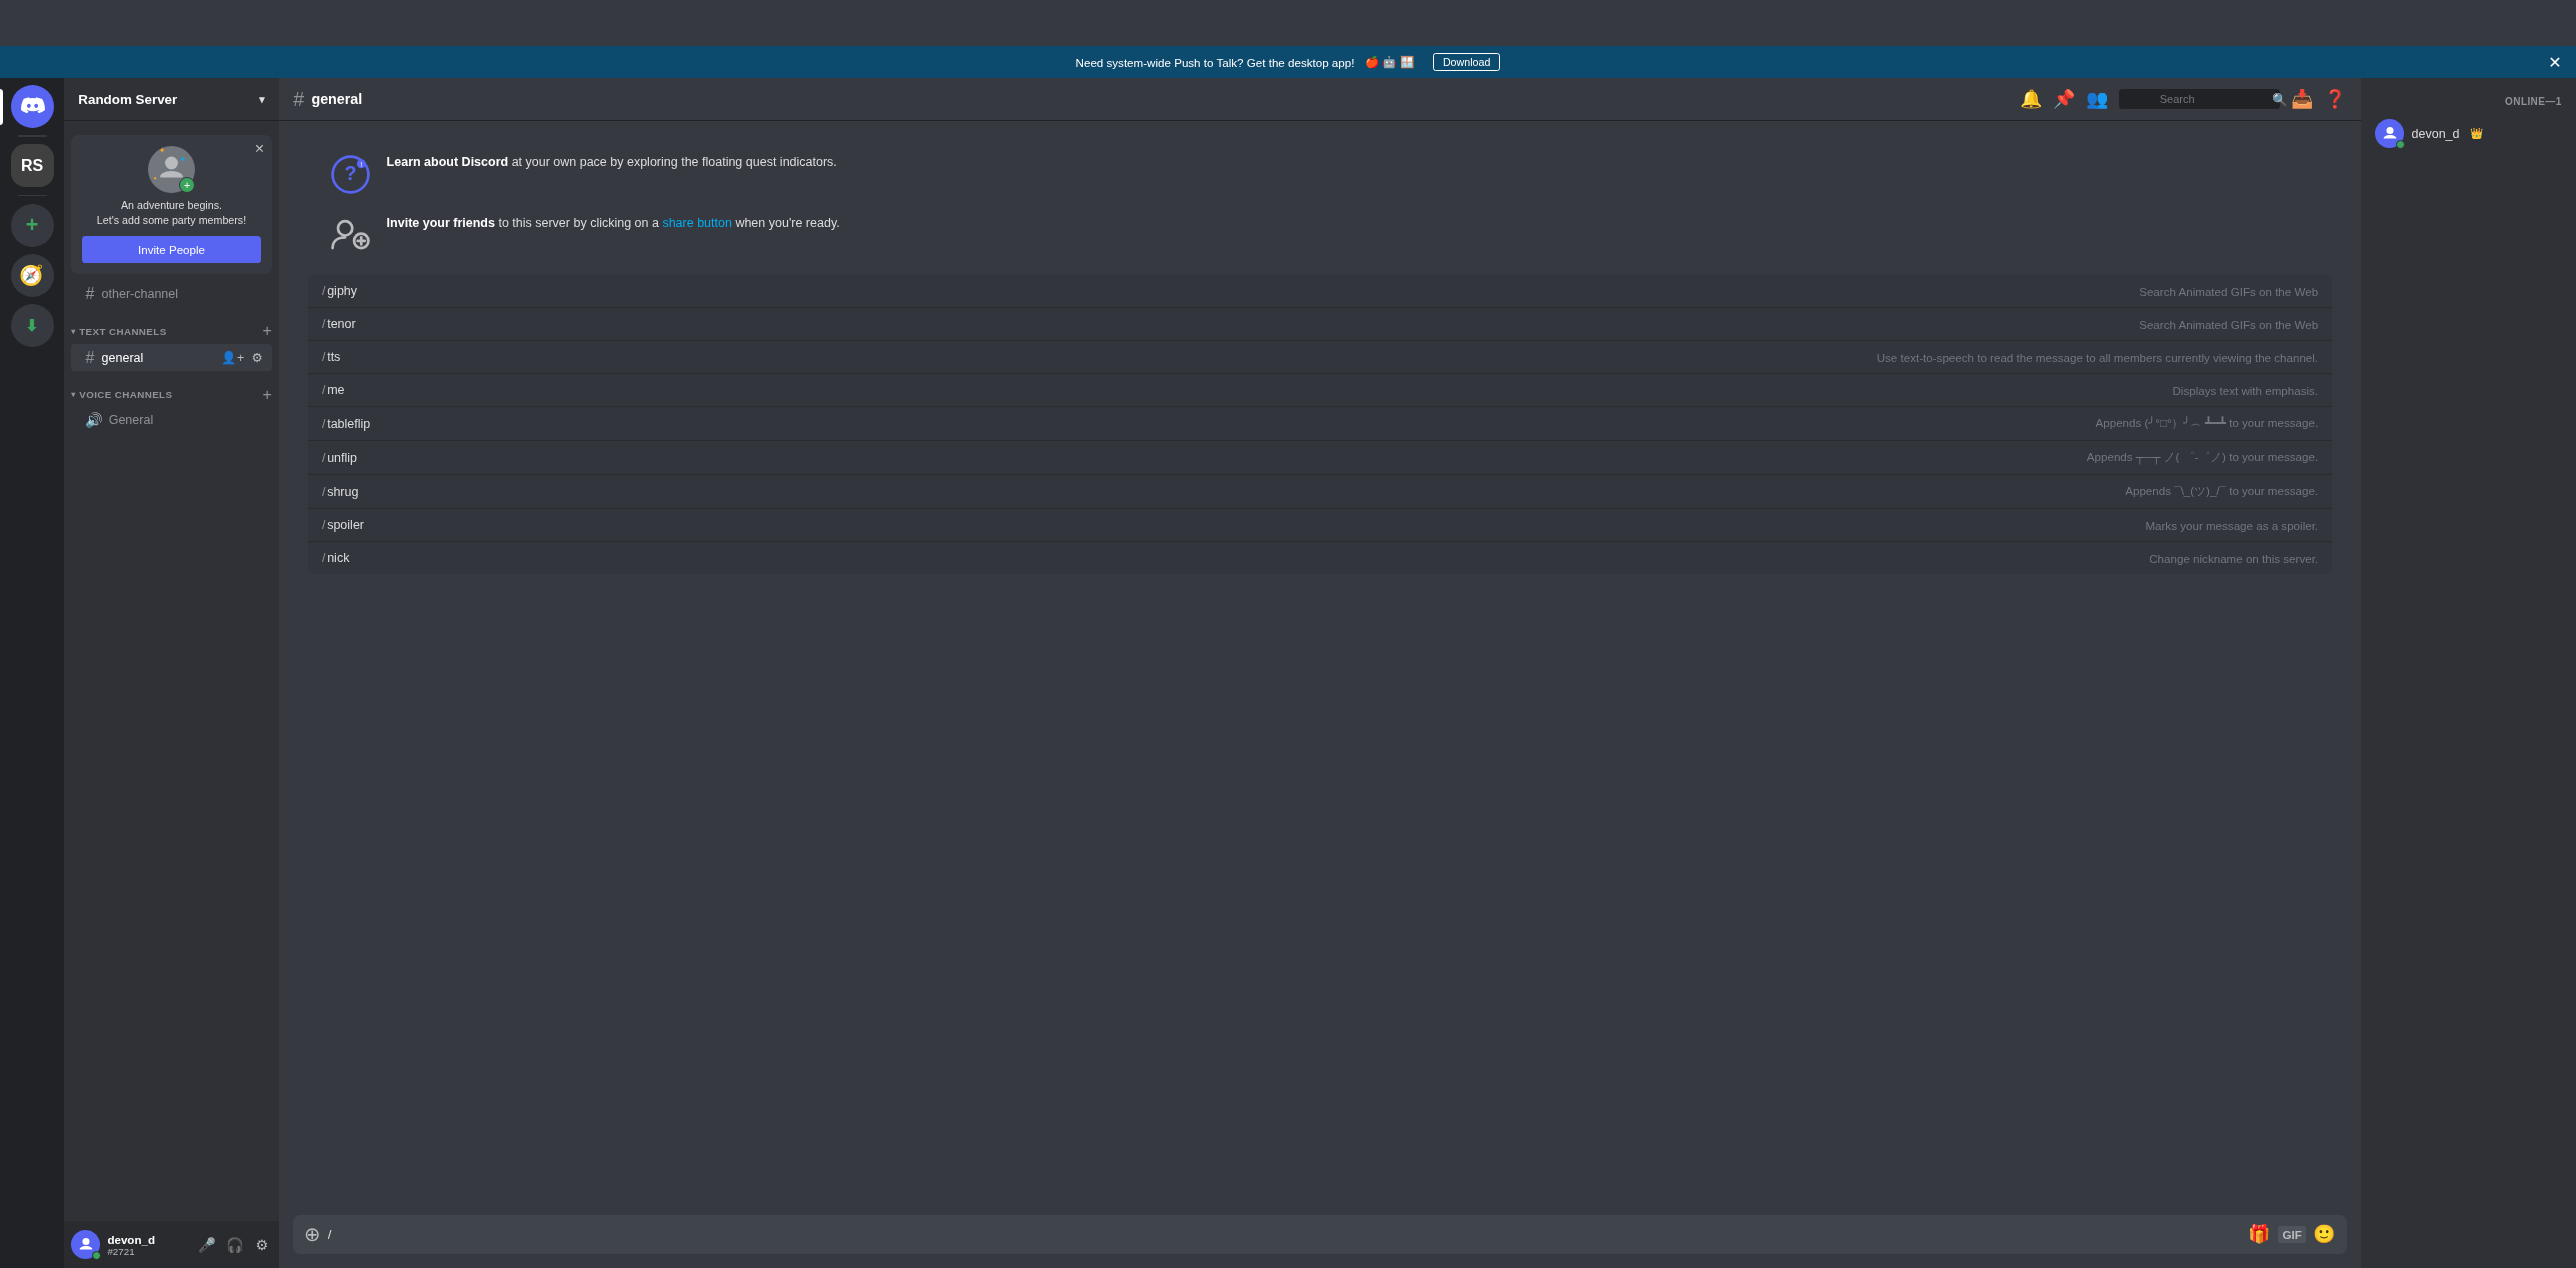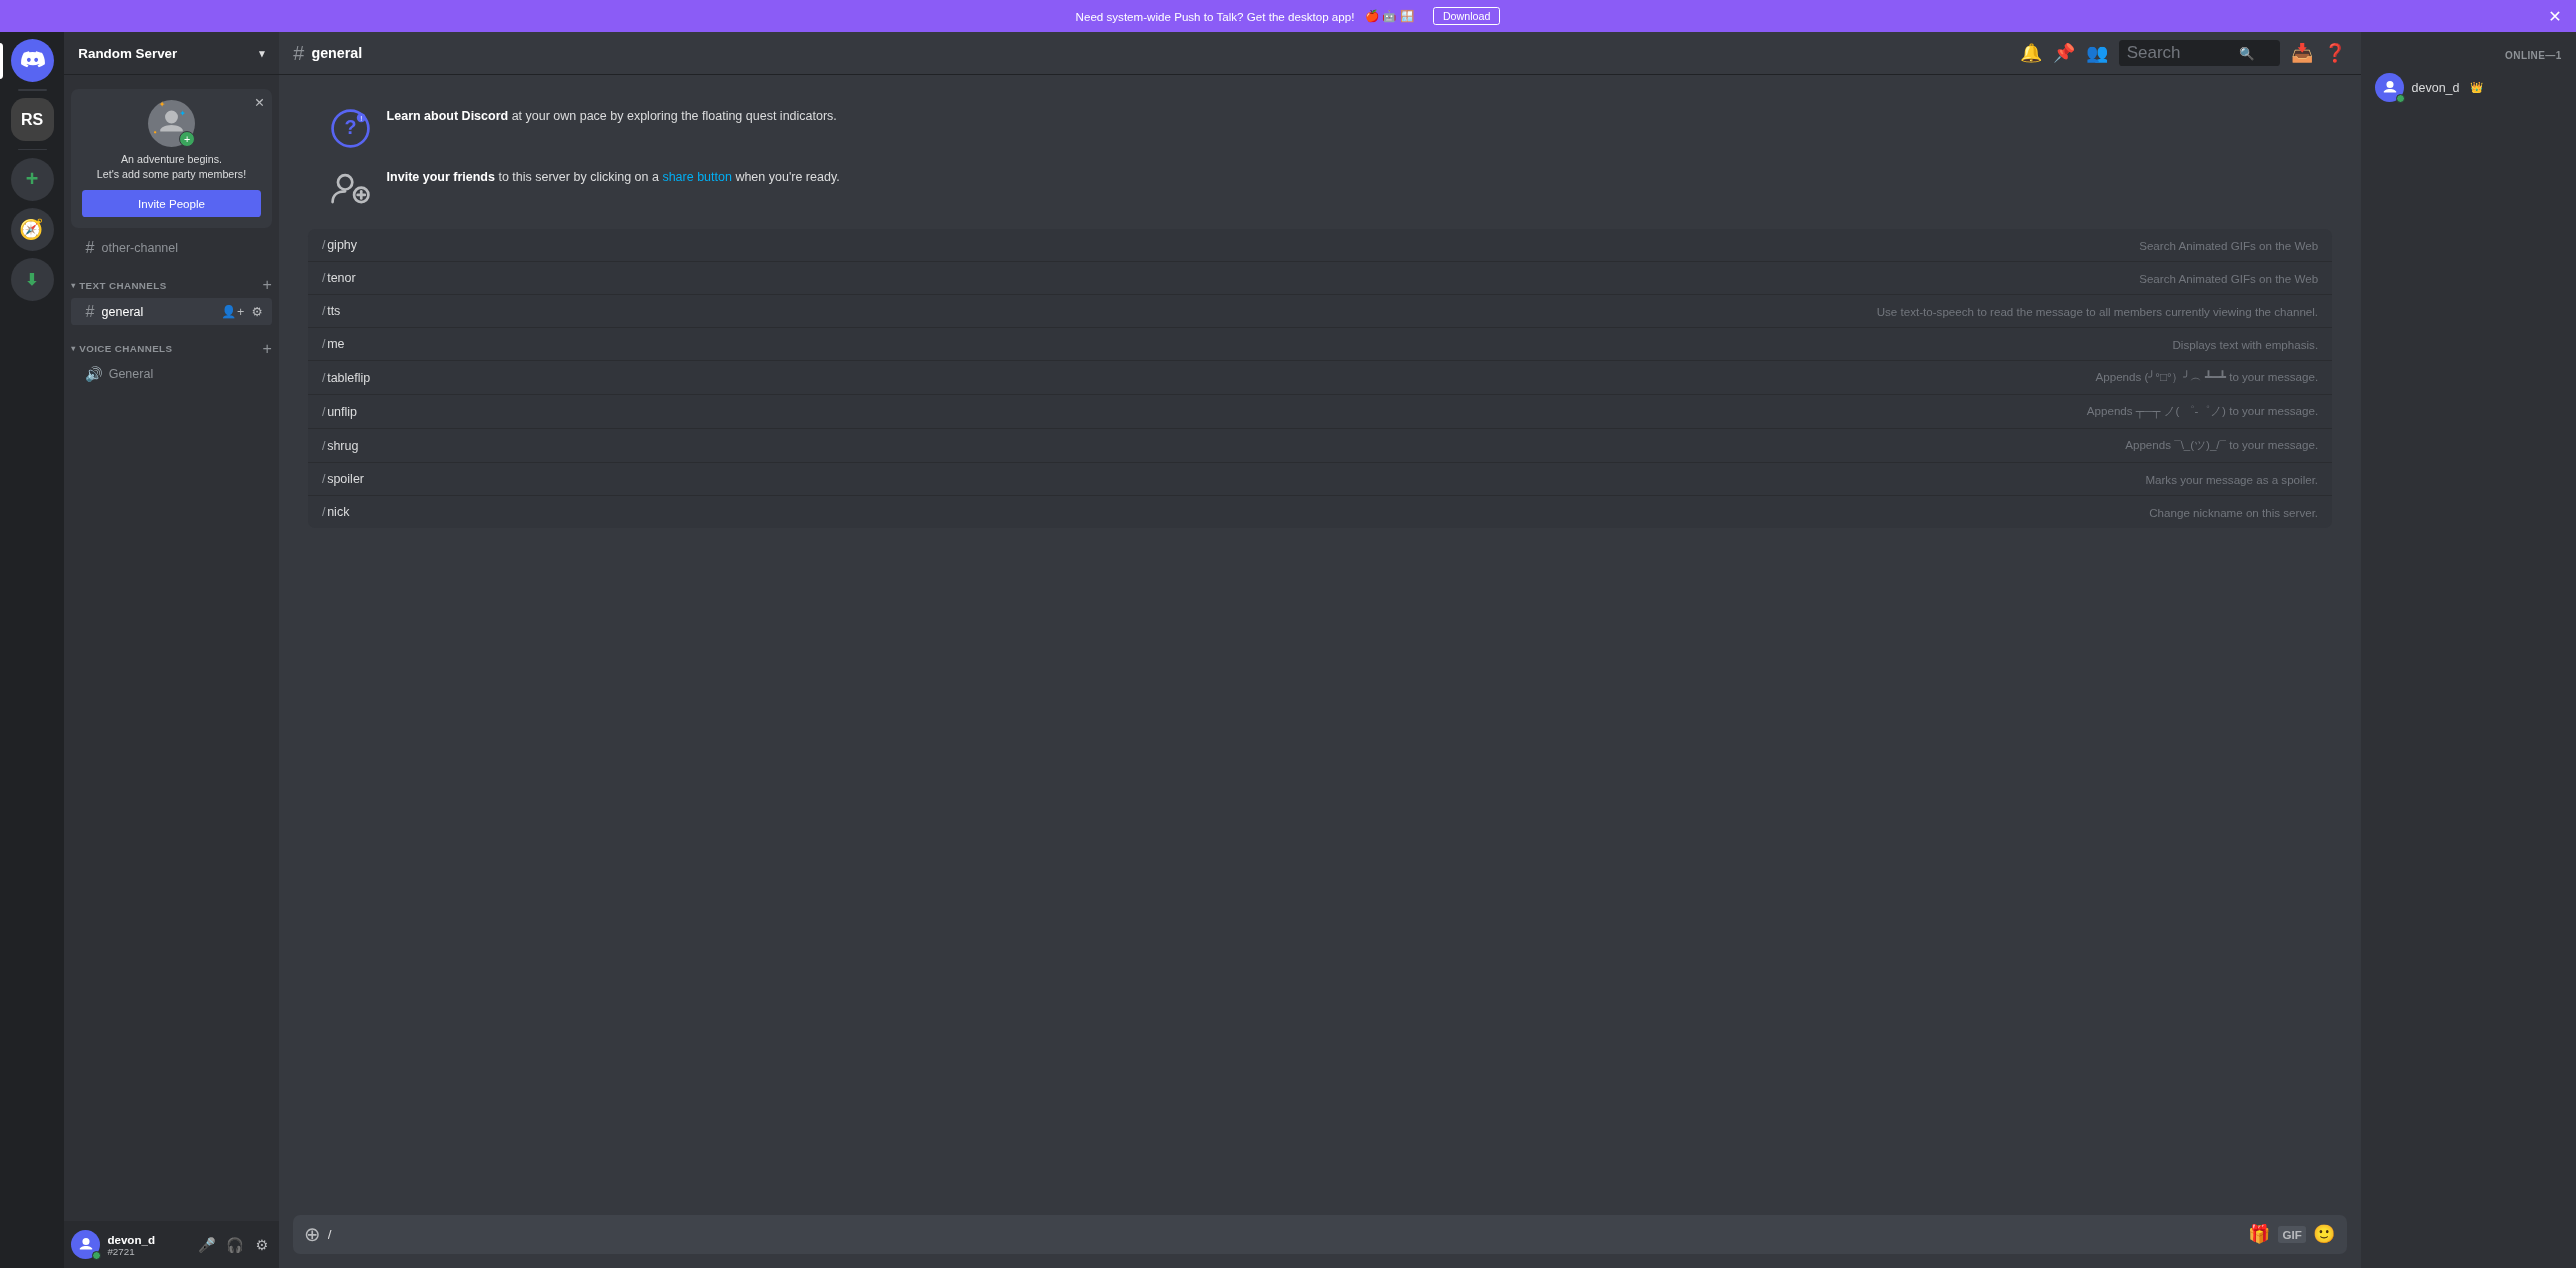--- a/index.html
+++ b/index.html
@@ -1,29 +1,30 @@
 <!DOCTYPE html>
 <html style="font-size:14.3px"><head>
   <meta charset="utf-8">
   <style>
     * { box-sizing: border-box; margin: 0; padding: 0; }
     body { font-family: 'Whitney', 'Helvetica Neue', Helvetica, Arial, sans-serif; background: #36393f; color: #dcddde; height: 100vh; overflow: hidden; display: flex; flex-direction: column; }
 
     
     .banner {
-      background: #8b5cf6;
+      background: #0c4a6e;
       color: #fff;
       display: flex;
       align-items: center;
       justify-content: center;
       padding: 0 14.3px;
       height: 32px;
       font-size: 11.6px;
       flex-shrink: 0;
       position: relative;
+      margin-top: 46px;
     }
     .banner-text { display: flex; align-items: center; gap: 7.2px; }
     .banner-icons { display: flex; gap: 5.4px; align-items: center; margin: 0 3.6px; }
     .banner-download-btn {
       background: transparent;
       border: 1.3px solid #fff;
       color: #fff;
       border-radius: 2.7px;
       padding: 1.8px 9px;
       font-size: 10.7px;
@@ -488,23 +489,24 @@
       border-radius: 3.6px;
       padding: 2.7px 7.2px;
       gap: 5.4px;
       cursor: text;
       width: 161px;
     }
     .search-box input {
       background: none;
       border: none;
       color: #dcddde;
-      font-size: 17px;
+      font-size: 11px;
       outline: none;
       width: 107px;
+      margin-left: 33px;
     }
     .search-box input::placeholder { color: #72767d; }
     .search-box-icon { color: #72767d; font-size: 12.5px; }
 
     ::-webkit-scrollbar { width: 5.4px; }
     ::-webkit-scrollbar-track { background: transparent; }
     ::-webkit-scrollbar-thumb { background: #202225; border-radius: 2.7px; }
   </style>
 </head>
 <body>

